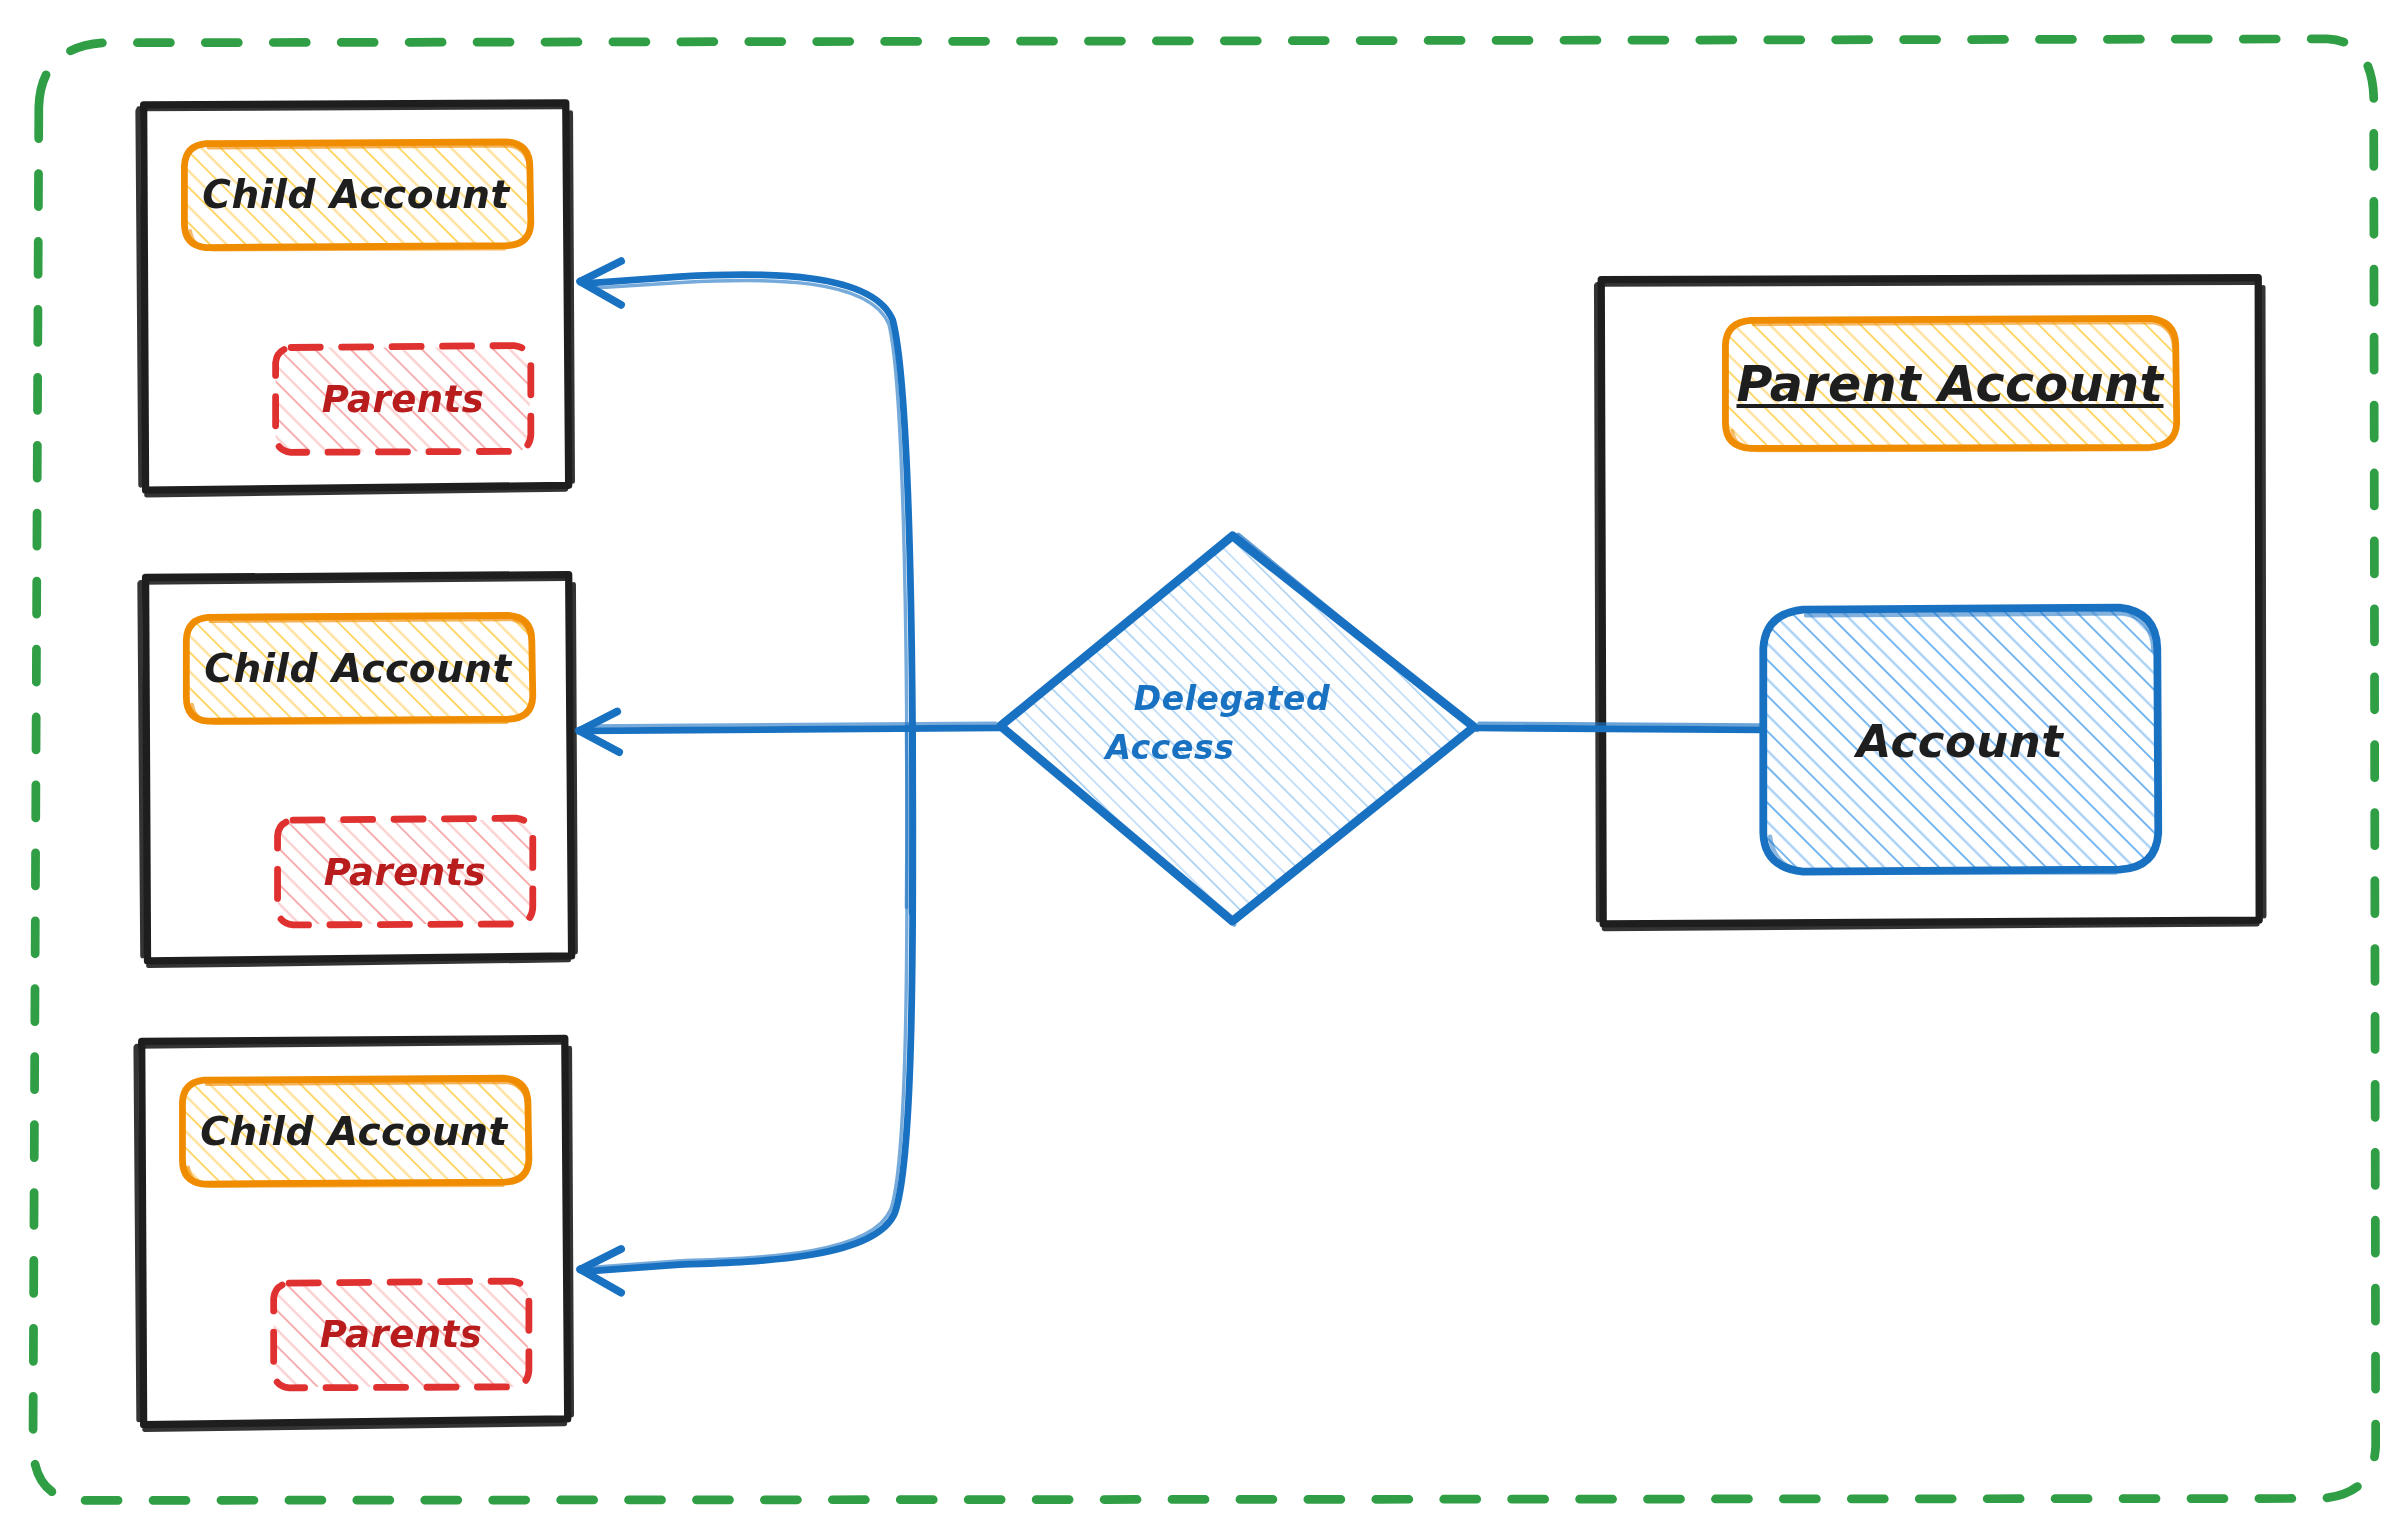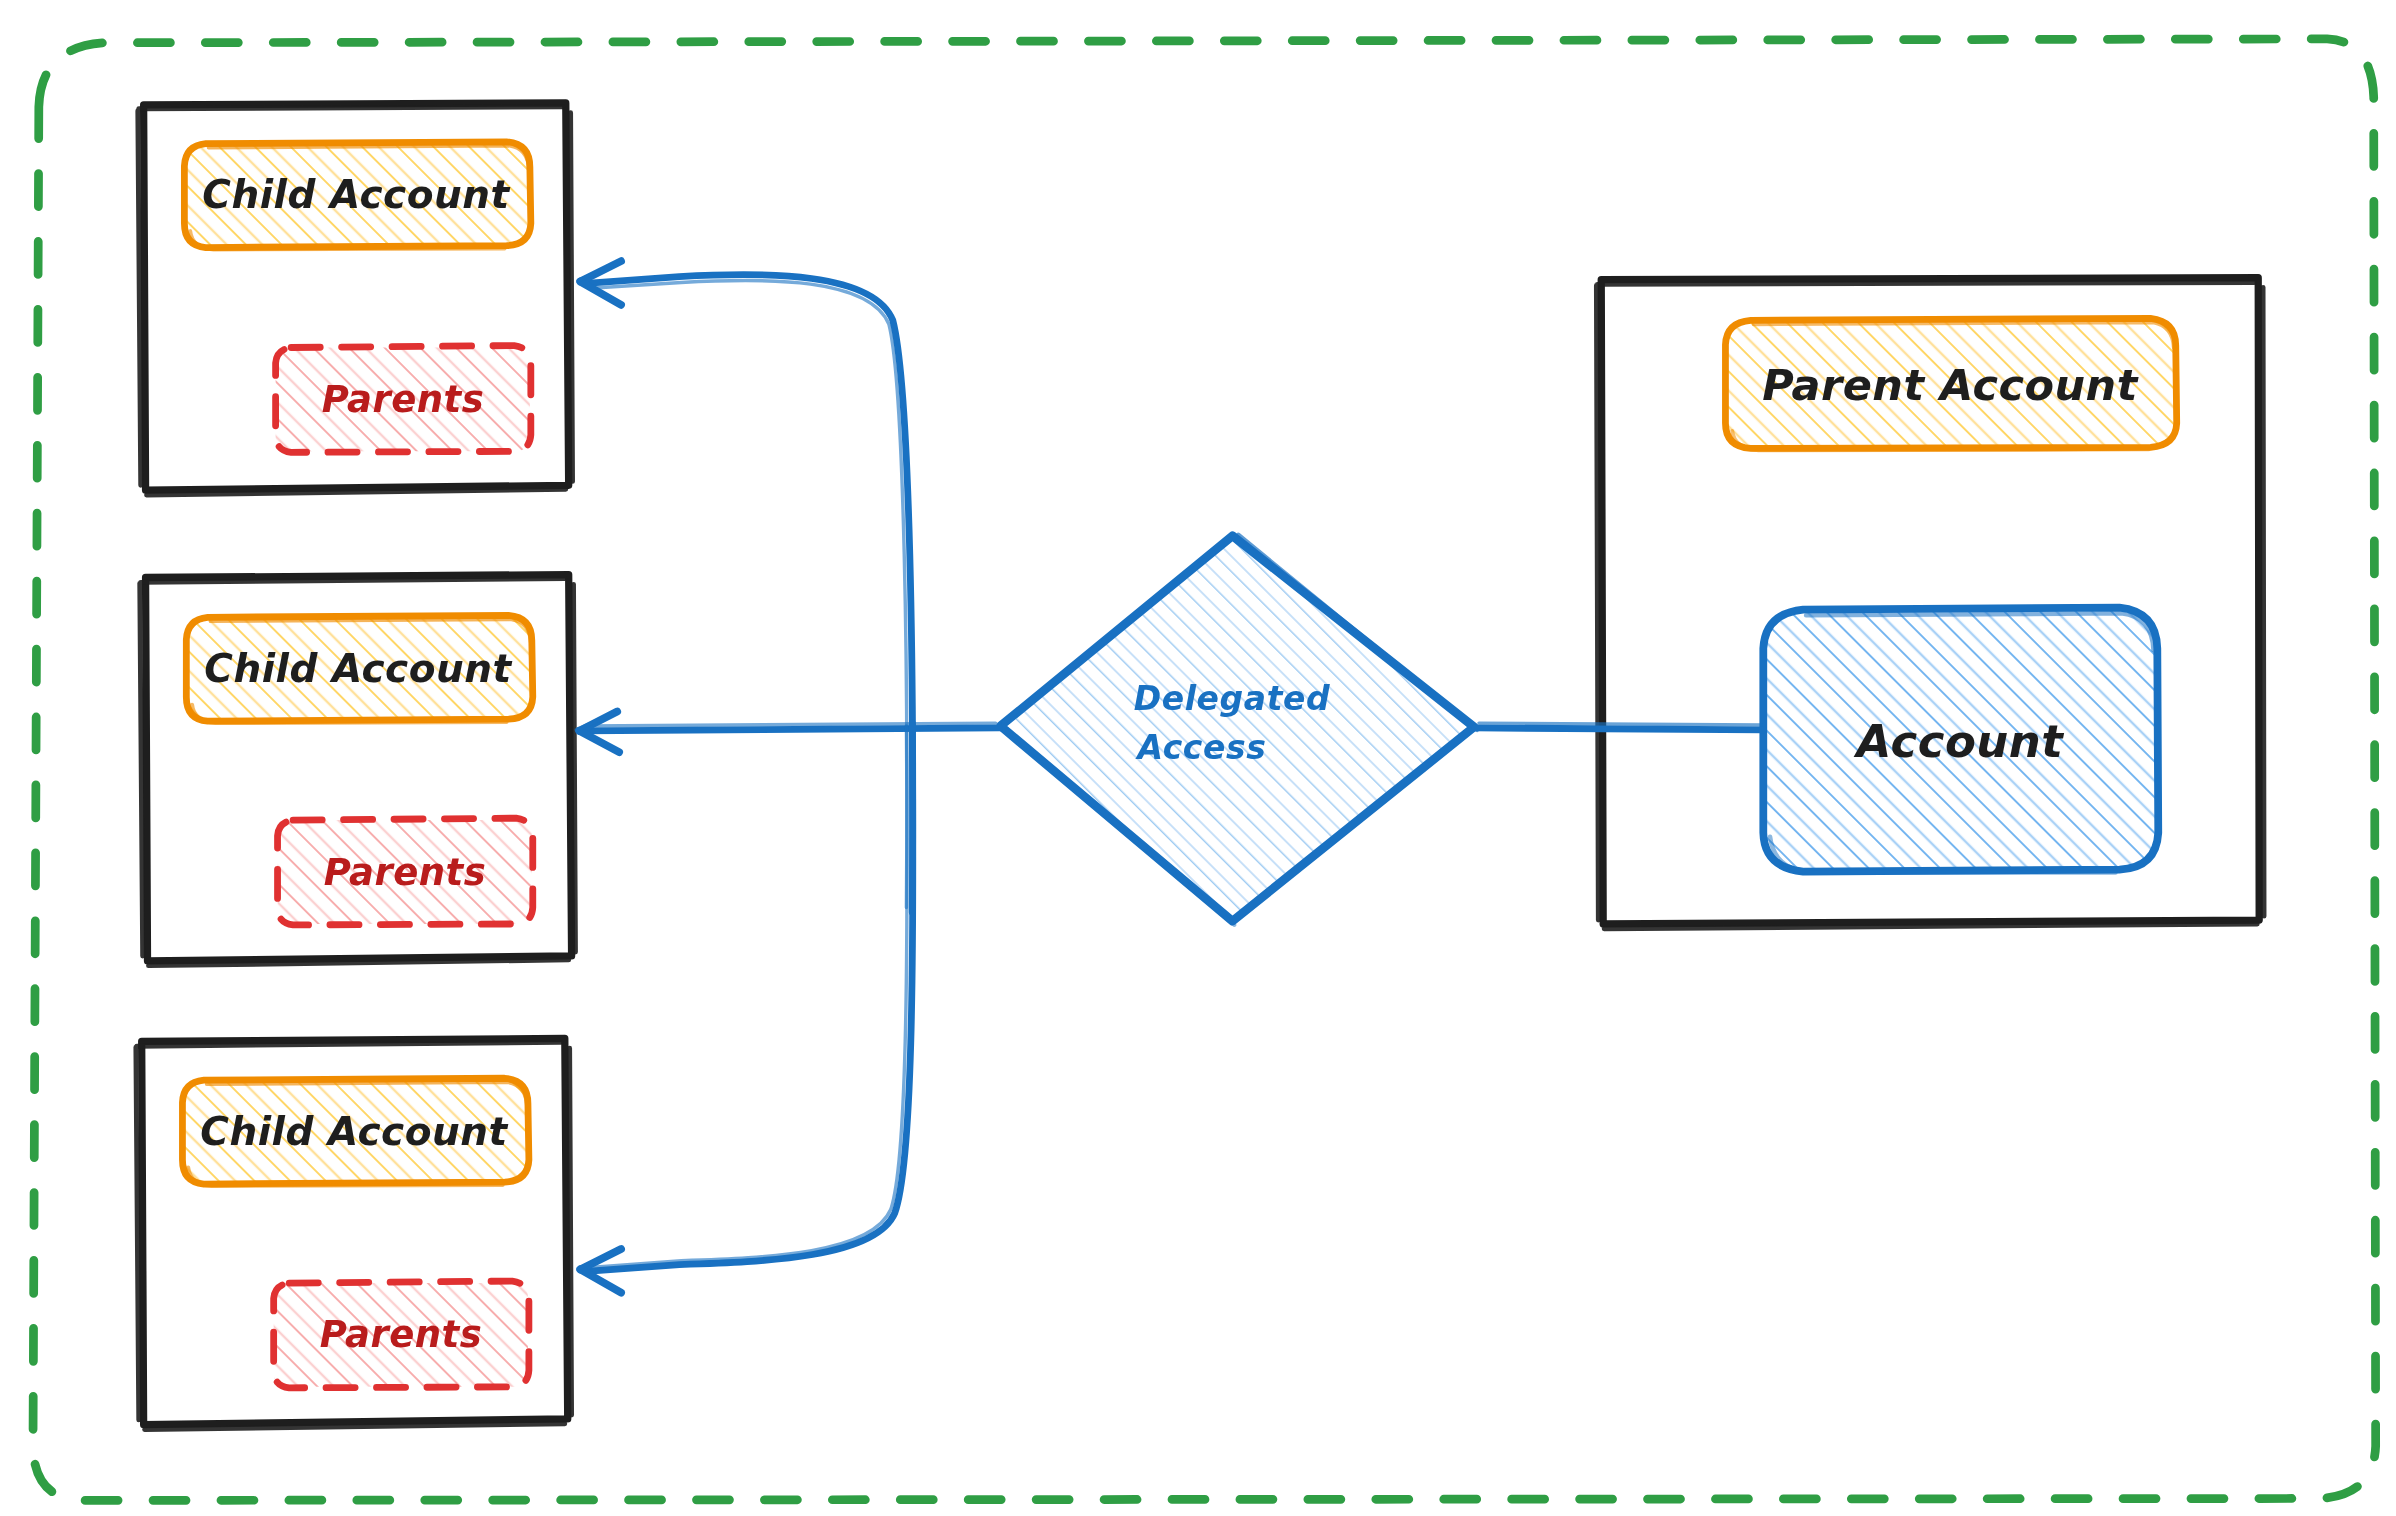--- a/index.html
+++ b/index.html
@@ -208,20 +208,20 @@
 
   <div class="lbl lbl-black" style="left:184px; top:157px; width:344px; height:76px; font-size:39px;">Child Account</div>
   <div class="lbl lbl-red" style="left:276px; top:361px; width:254px; height:78px; font-size:37px;">Parents</div>
 
   <div class="lbl lbl-black" style="left:186px; top:631px; width:344px; height:76px; font-size:39px;">Child Account</div>
   <div class="lbl lbl-red" style="left:278px; top:834px; width:254px; height:78px; font-size:37px;">Parents</div>
 
   <div class="lbl lbl-black" style="left:182px; top:1094px; width:344px; height:76px; font-size:39px;">Child Account</div>
   <div class="lbl lbl-red" style="left:274px; top:1296px; width:254px; height:78px; font-size:37px;">Parents</div>
 
-  <div class="lbl lbl-black" style="left:1725px; top:345px; width:450px; height:80px; font-size:43px;">Parent Account</div>
+  <div class="lbl lbl-black" style="left:1725px; top:345px; width:450px; height:80px; font-size:49px;text-decoration:underline;">Parent Account</div>
   <div class="lbl lbl-black" style="left:1763px; top:702px; width:394px; height:80px; font-size:45px;">Account</div>
 
   <div class="lbl lbl-blue" style="left:1067px; top:677px; width:330px; height:45px; font-size:33px;text-align:right;">Delegated</div>
-  <div class="lbl lbl-blue" style="left:1037px; top:726px; width:330px; height:45px; font-size:33px;">Access</div>
+  <div class="lbl lbl-blue" style="left:1005px; top:726px; width:330px; height:45px; font-size:33px;">Access</div>
 
 </div>
 
 
 </body></html>

